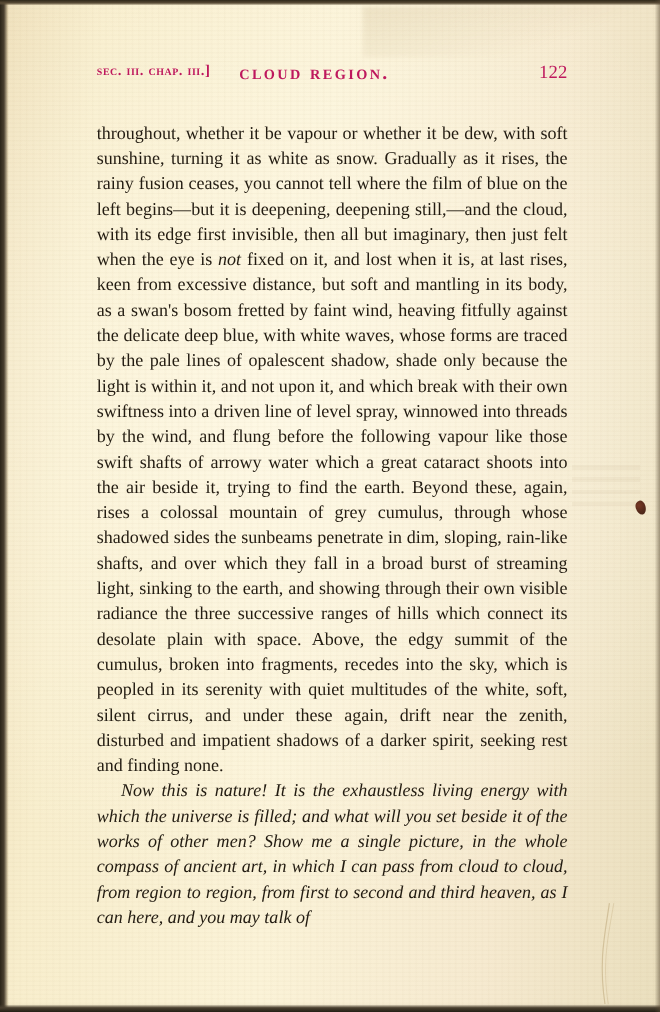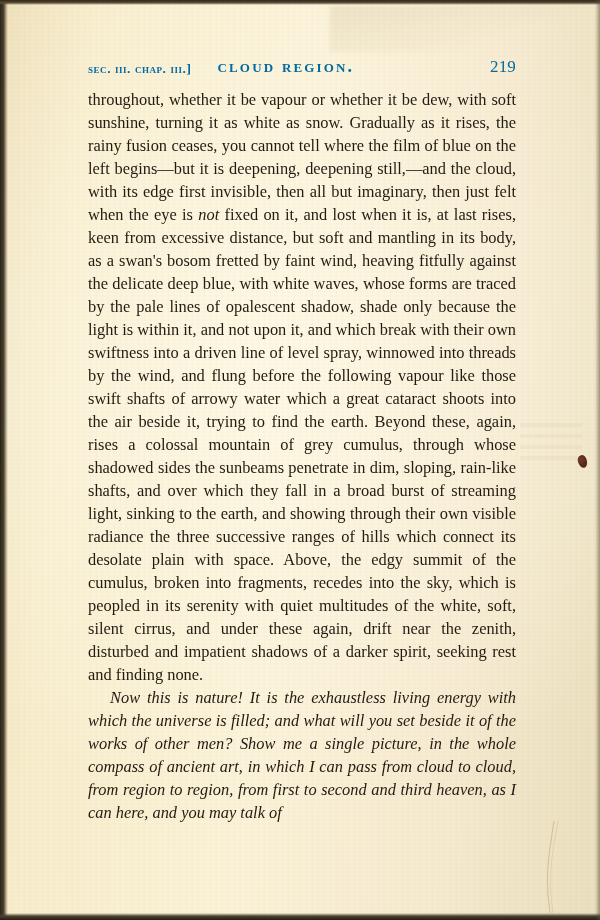--- a/index.html
+++ b/index.html
@@ -50,23 +50,23 @@
   
   .content {
     position: absolute;
     left: 88px;
     top: 56px;
     width: 428px;
   }
 
   .running-head {
     display: flex;
-    align-items: flex-end;
-    color: #0369a1;
-    margin-bottom: 11px;
+    align-items: flex-start;
+    color: #be185d;
+    margin-bottom: 32px;
   }
   .head-sec {
     font-size: 13.5px;
     letter-spacing: 0.04em;
     font-variant: small-caps;
     text-transform: lowercase;
     font-weight: 700;
     white-space: nowrap;
   }
   .head-title {
@@ -173,21 +173,21 @@
   <svg class="corner-crease" viewBox="0 0 86 92">
     <path d="M48 0 C 44 28, 38 52, 44 92" fill="none" stroke="#b9a274" stroke-width="1.1"></path>
     <path d="M52 0 C 47 30, 41 54, 47 92" fill="none" stroke="#cbb68c" stroke-width="0.8"></path>
   </svg>
 
   <div class="content">
 
     <div class="running-head">
       <span class="head-sec">SEC. III. CHAP. III.]</span>
       <span class="head-title">CLOUD REGION.</span>
-      <span class="head-pageno">219</span>
+      <span class="head-pageno">122</span>
     </div>
 
     <div class="body-text">
       <p><span>throughout, whether it be vapour or whether it be dew, with soft sunshine, turning it as white as snow. Gradually as it rises, the rainy fusion ceases, you cannot tell where the film of blue on the left begins—but it is deepening, deepening still,—and the cloud, with its edge first invisible, then all but imaginary, then just felt when the eye is </span><em>not</em><span> fixed on it, and lost when it is, at last rises, keen from excessive distance, but soft and mantling in its body, as a swan's bosom fretted by faint wind, heaving fitfully against the delicate deep blue, with white waves, whose forms are traced by the pale lines of opalescent shadow, shade only because the light is within it, and not upon it, and which break with their own swiftness into a driven line of level spray, winnowed into threads by the wind, and flung before the following vapour like those swift shafts of arrowy water which a great cataract shoots into the air beside it, trying to find the earth. Beyond these, again, rises a colossal mountain of grey cumulus, through whose shadowed sides the sunbeams penetrate in dim, sloping, rain-like shafts, and over which they fall in a broad burst of streaming light, sinking to the earth, and showing through their own visible radiance the three successive ranges of hills which connect its desolate plain with space. Above, the edgy summit of the cumulus, broken into fragments, recedes into the sky, which is peopled in its serenity with quiet multitudes of the white, soft, silent cirrus, and under these again, drift near the zenith, disturbed and impatient shadows of a darker spirit, seeking rest and finding none.</span></p>
       <p class="indented">Now this is nature! It is the exhaustless living energy with which the universe is filled; and what will you set beside it of the works of other men? Show me a single picture, in the whole compass of ancient art, in which I can pass from cloud to cloud, from region to region, from first to second and third heaven, as I can here, and you may talk of</p>
     </div>
 
   </div>
 
 

